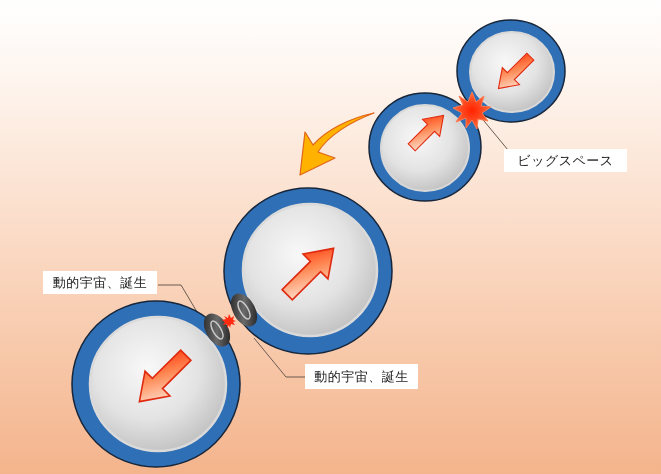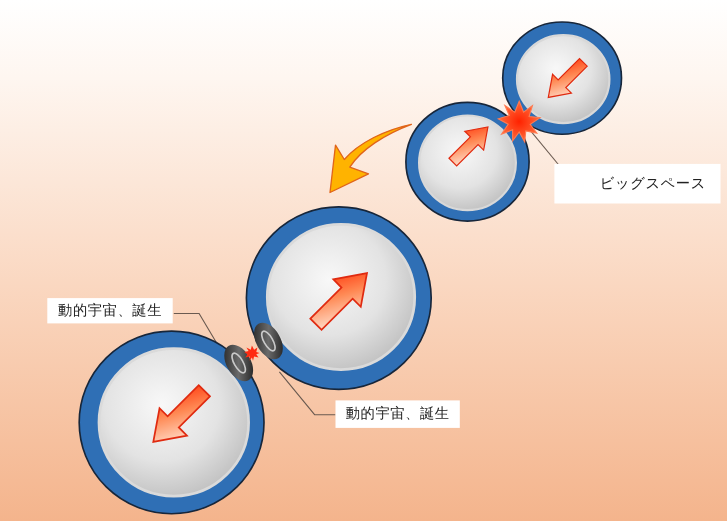--- a/index.html
+++ b/index.html
@@ -112,17 +112,17 @@
   <g>
     <ellipse cx="244" cy="310" rx="11" ry="18" transform="rotate(-30 244 310)" fill="url(#worm)"></ellipse>
     <ellipse cx="244" cy="310" rx="4" ry="10" transform="rotate(-30 244 310)" fill="none" stroke="#c9c9c9" stroke-width="1.5"></ellipse>
   </g>
 
   <g transform="translate(229,321)">
     <polygon fill="#ff2a10" points="0,-7 2,-3 5,-5 4,-1 7,0 4,1 6,4 2,3 1,7 0,4 -2,7 -2,3 -6,4 -4,1 -7,-1 -3,-2 -5,-5 -1,-3"></polygon>
   </g>
 </svg>
 
-<div class="label" style="left:504px; top:149px; width:123px; height:36px;padding-left:28px;">ビッグスペース</div>
+<div class="label" style="left:504px; top:149px; width:123px; height:23px;">ビッグスペース</div>
 
 <div class="label" style="left:43px; top:271px; width:114px; height:23px;">動的宇宙、誕生</div>
 
 <div class="label" style="left:305px; top:364px; width:113px; height:25px;">動的宇宙、誕生</div>
 
 </body></html>

